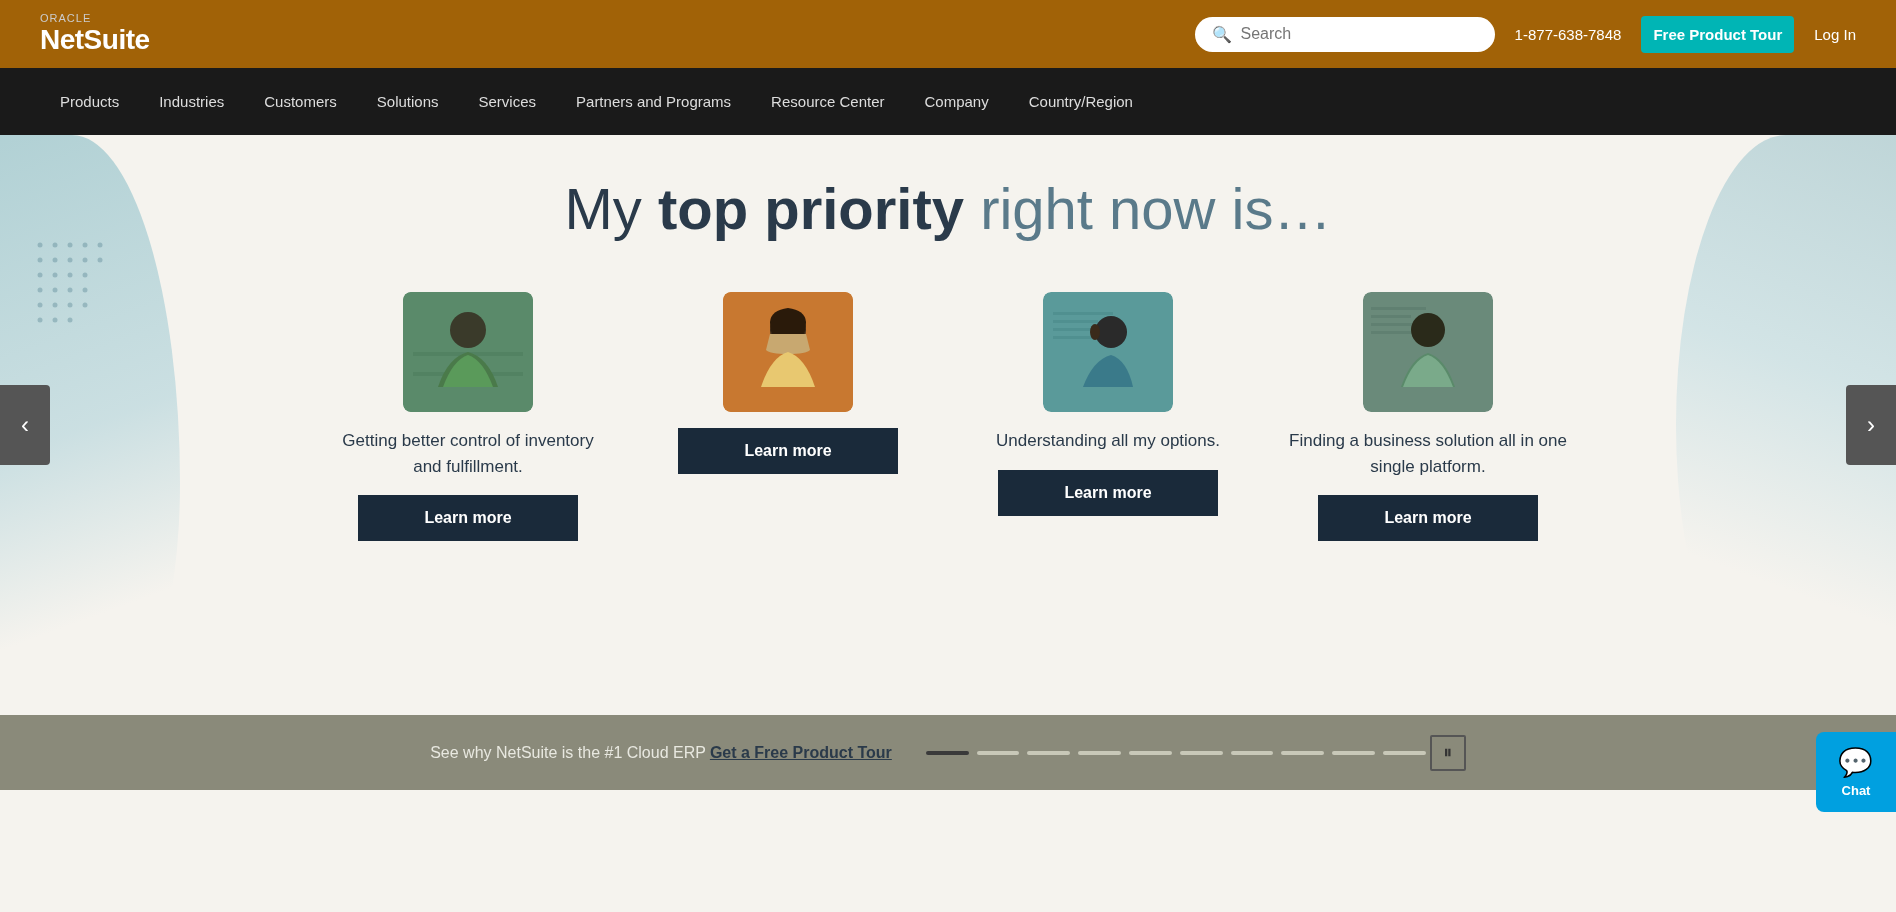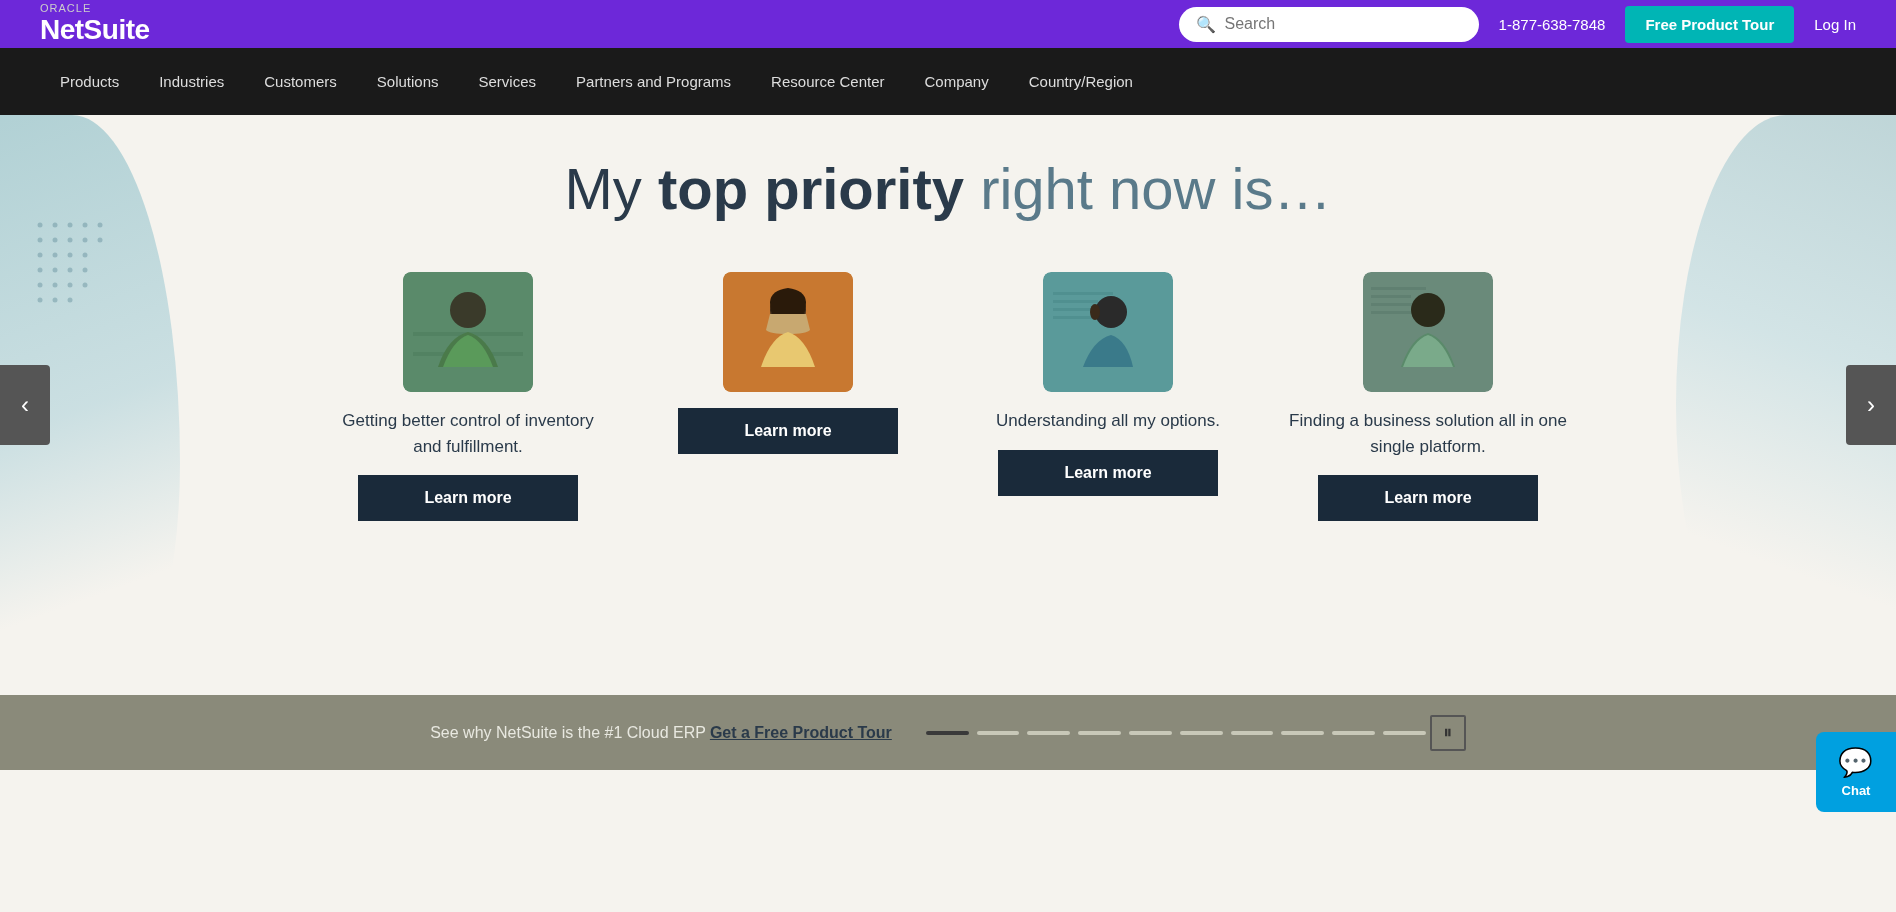--- a/index.html
+++ b/index.html
@@ -1,21 +1,21 @@
 <!DOCTYPE html>
 <html><head>
   <meta charset="utf-8">
   <style>
     * { margin: 0; padding: 0; box-sizing: border-box; }
     body { font-family: 'Arial', sans-serif; width: 1896px; overflow-x: hidden; background: #f5f3ee; }
 
     
     .top-bar {
-      background: #6d28d9;
-      height: 48px;
+      background: #a16207;
+      height: 68px;
       display: flex;
       align-items: center;
       padding: 0 40px;
       gap: 20px;
     }
     .logo-area {
       display: flex;
       flex-direction: column;
       color: white;
       margin-right: auto;
@@ -55,21 +55,21 @@
     .phone-number {
       color: white;
       font-size: 15px;
       white-space: nowrap;
     }
     .btn-free-tour {
       background: #00b5b5;
       color: white;
       border: none;
       border-radius: 4px;
-      padding: 10px 20px;
+      padding: 10px 12px;
       font-size: 15px;
       font-weight: bold;
       cursor: pointer;
       white-space: nowrap;
     }
     .btn-login {
       background: transparent;
       color: white;
       border: none;
       font-size: 15px;

